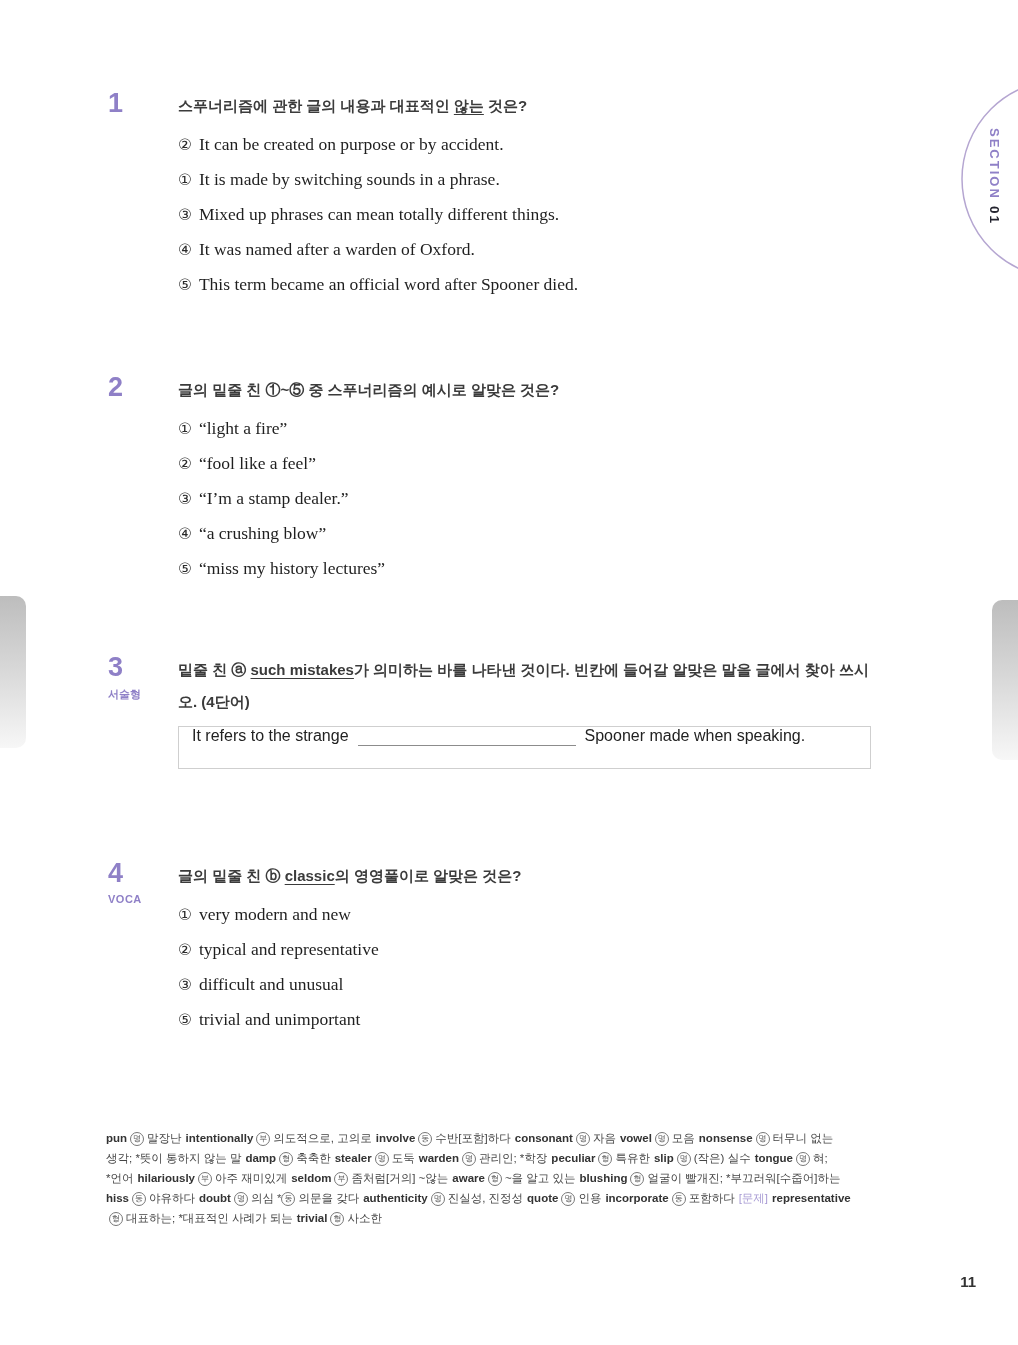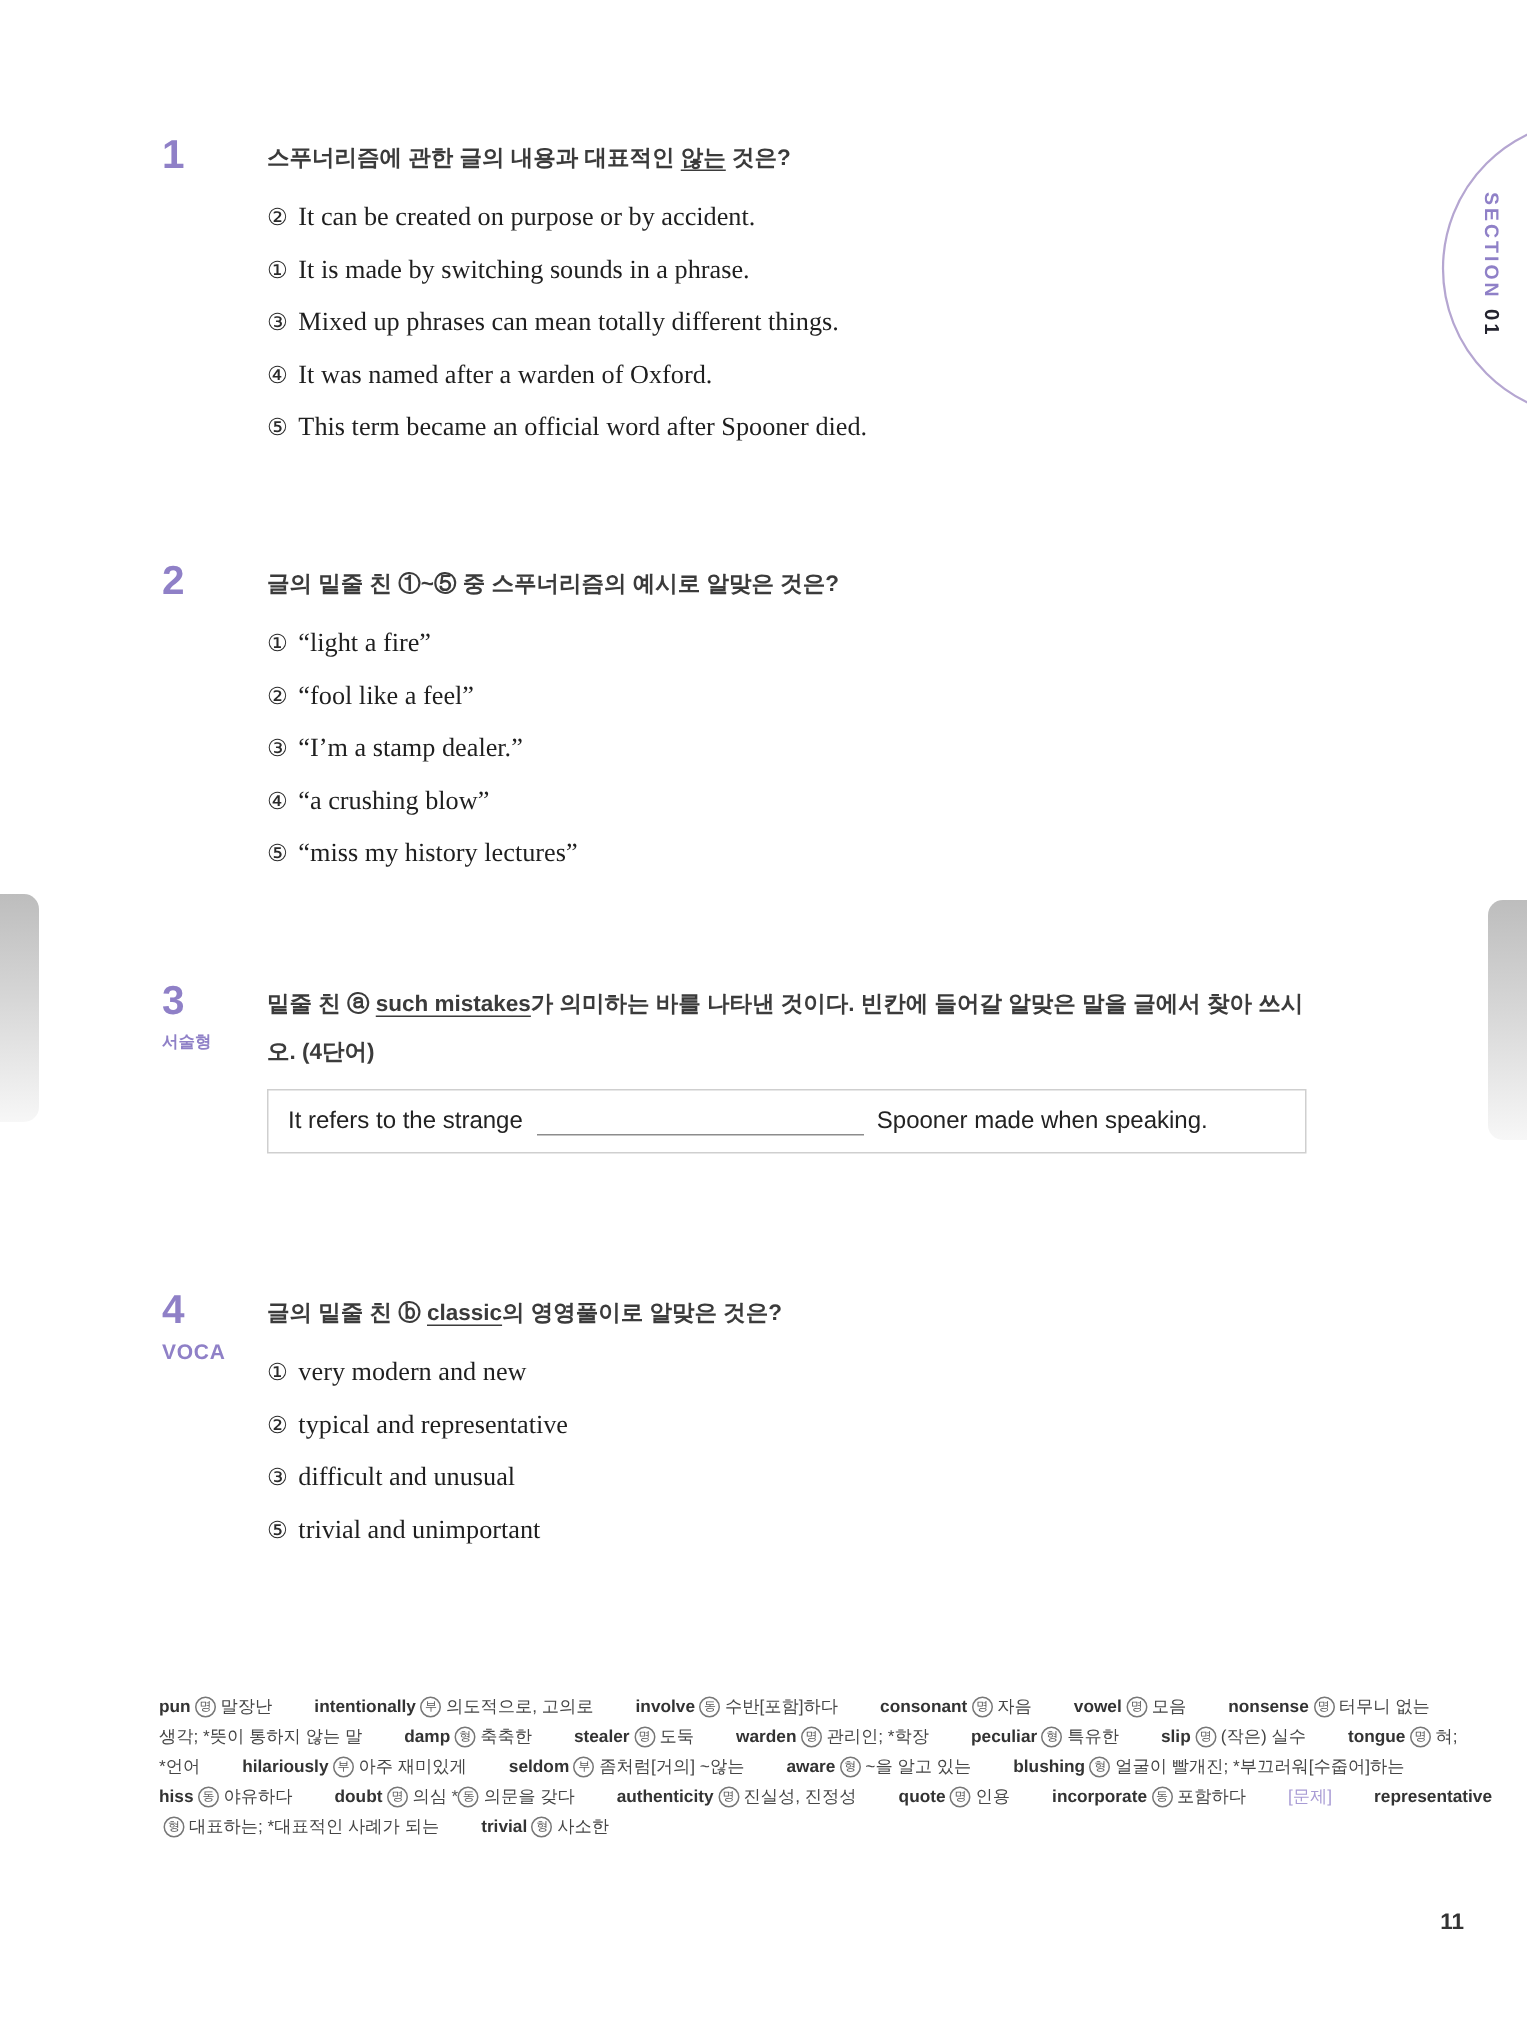--- a/index.html
+++ b/index.html
@@ -18,42 +18,42 @@
   .q3{top:652px;}
   .q4{top:858px;}
   .qn{width:70px;flex:none;text-align:left;padding-left:3px;}
   .qnum{
     font-size:27px;line-height:30px;font-weight:600;
     color:#8f80c7;letter-spacing:0;
   }
   .qbadge{
     margin-top:5px;font-size:11px;font-weight:700;color:#8f80c7;
   }
-  .q4 .qbadge{font-size:14px;letter-spacing:.5px;}
+  .q4 .qbadge{font-size:11px;letter-spacing:.5px;}
   .qb{flex:1;}
   .prompt{
     font-size:15px;font-weight:700;color:#3b3b3b;line-height:32px;
     padding-top:2px;
   }
   .prompt .u{text-decoration:underline;text-underline-offset:3px;}
   .opts{margin-top:5px;}
   .opt{
     font-family:"Liberation Serif", serif;
     font-size:17.5px;color:#1f1f1f;line-height:34px;
     white-space:nowrap;
   }
   .opt .mark{
     font-family:"DejaVu Sans", sans-serif;
     font-size:15.5px;margin-right:7px;color:#2a2a2a;
   }
   
   .ansbox{
     margin-top:8px;width:665px;height:41px;
     border:1px solid #cfcfcf;background:#fff;
-    display:flex;align-items:center;padding:0 13px;
+    display:flex;padding:0 13px;
     font-size:16px;color:#222;white-space:nowrap;
   }
   .ansbox .blank{
     display:inline-block;width:218px;height:18px;margin:0 9px;
     border-bottom:1px solid #8c8c8c;flex:none;
   }
   
   .sectab{position:absolute;right:0;top:78px;width:75px;height:205px;}
   .sectab svg{position:absolute;right:0;top:0;}
   .sectext{
@@ -70,21 +70,21 @@
   }
   .side-tab.left{left:-12px;top:596px;height:152px;}
   .side-tab.right{right:-12px;top:600px;height:160px;}
   
   .vocab{
     position:absolute;left:106px;top:1128px;width:830px;
     font-size:11.5px;color:#3f3f3f;
   }
   .vline{line-height:20px;white-space:nowrap;}
   .vw{font-weight:700;color:#333;}
-  .gap{margin-left:28px;}
+  .gap{margin-left:4px;}
   .vpos{margin:0 3px 0 3px;color:#555;}
   .vp{
     display:inline-flex;width:12px;height:12px;
     border:1px solid #777;border-radius:50%;
     font-size:8px;line-height:1;align-items:center;justify-content:center;
     vertical-align:1px;color:#555;
   }
   .vm{color:#454545;}
   .vtag{color:#a89bd4;}
   

